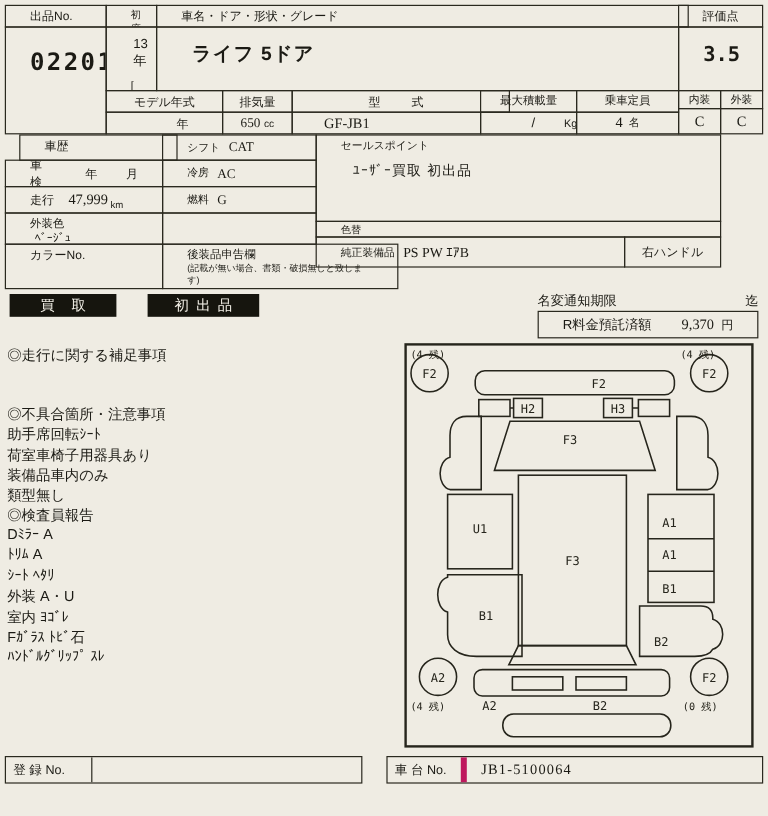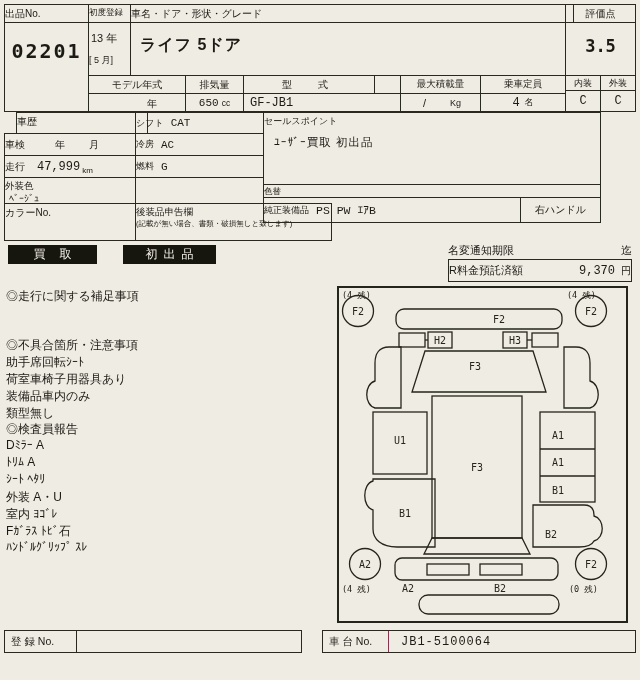--- a/index.html
+++ b/index.html
@@ -1,23 +1,23 @@
 <!DOCTYPE html>
 <html><head>
 <meta charset="utf-8">
 <style>
   * { margin:0; padding:0; box-sizing:border-box; }
   html,body { width:640px; height:680px; }
   body { background:#efece3; font-family:"Liberation Sans",sans-serif; color:#1b1a14; }
   .sheet { position:relative; width:640px; height:680px; }
-  .cell { position:absolute; border:1px solid #2a291f; padding:2px 0; font-size:10px; overflow:hidden; }
+  .cell { position:absolute; border:1px solid #2a291f; padding:2px 20px; font-size:10px; overflow:hidden; }
   .c { display:flex; align-items:center; justify-content:center; padding:0; }
   .fl { display:flex; align-items:center; }
   .nob { position:absolute; }
-  .mono { font-family:Liberation Mono, monospace; }
+  .mono { font-family:Liberation Serif, serif; }
   .sl { font-size:9px; margin-right:7px; }
   .lotnum { text-align:center; font-family:"DejaVu Sans Mono",monospace; font-weight:bold; font-size:20px; letter-spacing:2px; margin-top:14px; }
   .bigtitle { font-size:16px; font-weight:bold; letter-spacing:1px; margin:10px 0 0 9px; }
   .score { text-align:center; font-family:"DejaVu Sans Mono",monospace; font-weight:bold; font-size:17px; margin-top:11px; }
   .badge { position:absolute; background:#16150e; color:#f5f2e9; display:flex; align-items:center; justify-content:center; font-size:12px; font-weight:normal; }
   .note { position:absolute; left:6px; font-size:12px; white-space:pre; }
   .small7 { font-size:7.5px; }
   svg text { font-family:"DejaVu Sans Mono","Liberation Mono",monospace; }
 </style>
 </head>
@@ -48,21 +48,21 @@
 
   <div class="cell c" style="left:88px;top:75px;width:98px;height:19px">モデル年式</div>
   <div class="cell" style="left:88px;top:93px;width:98px;height:19px;text-align:right;padding-right:28px;padding-top:3px">年</div>
 
   <div class="cell c" style="left:185px;top:75px;width:59px;height:19px">排気量</div>
   <div class="cell c" style="left:185px;top:93px;width:59px;height:19px">
     <span class="mono" style="font-size:11px">650</span>
     <span style="font-size:8.5px;margin-left:3px">cc</span>
   </div>
 
-  <div class="cell c" style="left:243px;top:75px;width:132px;height:19px;letter-spacing:8px">型　式</div>
+  <div class="cell c" style="left:243px;top:75px;width:182px;height:19px;letter-spacing:8px">型　式</div>
   <div class="cell" style="left:243px;top:93px;width:158px;height:19px">
     <span class="mono" style="font-size:12px;margin-left:6px">GF-JB1</span>
   </div>
 
   <div class="cell c" style="left:400px;top:75px;width:81px;height:19px;font-size:9.5px">最大積載量</div>
   <div class="cell fl" style="left:400px;top:93px;width:81px;height:19px">
     <span style="margin-left:22px;font-size:11px">/</span>
     <span style="margin-left:24px;font-size:9px">Kg</span>
   </div>
 
@@ -210,17 +210,17 @@
         <text x="3" y="304">(4 残)</text>
         <text x="230" y="304">(0 残)</text>
       </g>
     </svg>
   </div>
 
   <div class="cell fl" style="left:4px;top:630px;width:298px;height:23px;padding:0">
     <span style="width:72px;height:100%;border-right:1px solid #2a291f;display:flex;align-items:center;padding-left:6px;font-size:10.5px">登 録 No.</span>
   </div>
   <div class="cell fl" style="left:322px;top:630px;width:314px;height:23px;padding:0">
-    <span style="width:66px;height:100%;border-right:1px solid #be185d;display:flex;align-items:center;padding-left:6px;font-size:10.5px">車 台 No.</span>
+    <span style="width:66px;height:100%;border-right:5px solid #be185d;display:flex;align-items:center;padding-left:6px;font-size:10.5px">車 台 No.</span>
     <span class="mono" style="font-size:12px;margin-left:12px;letter-spacing:1px">JB1-5100064</span>
   </div>
 
 </div>
 
 </body></html>

